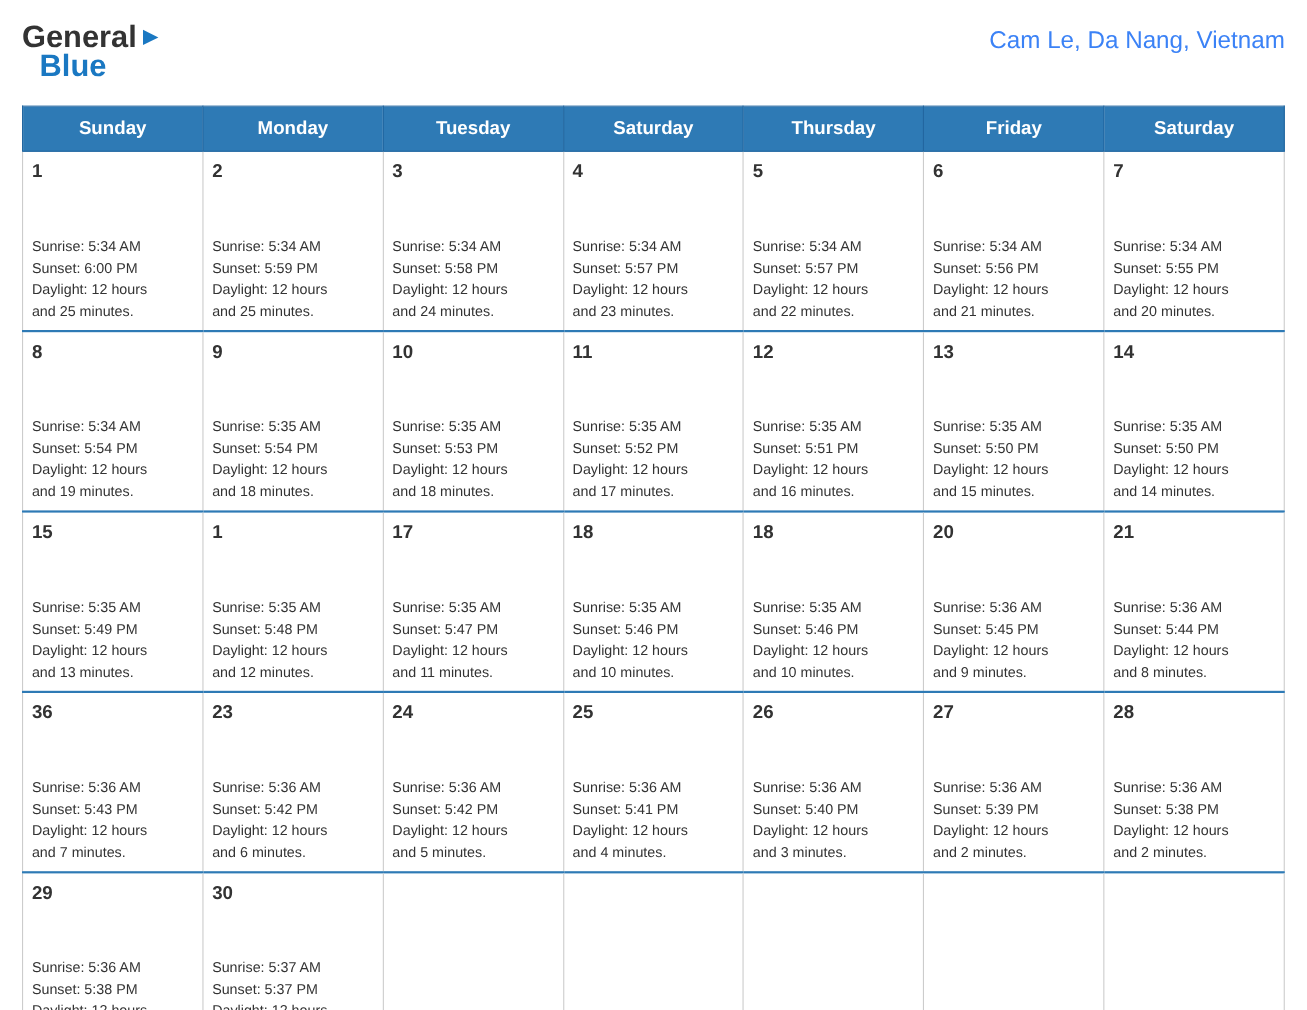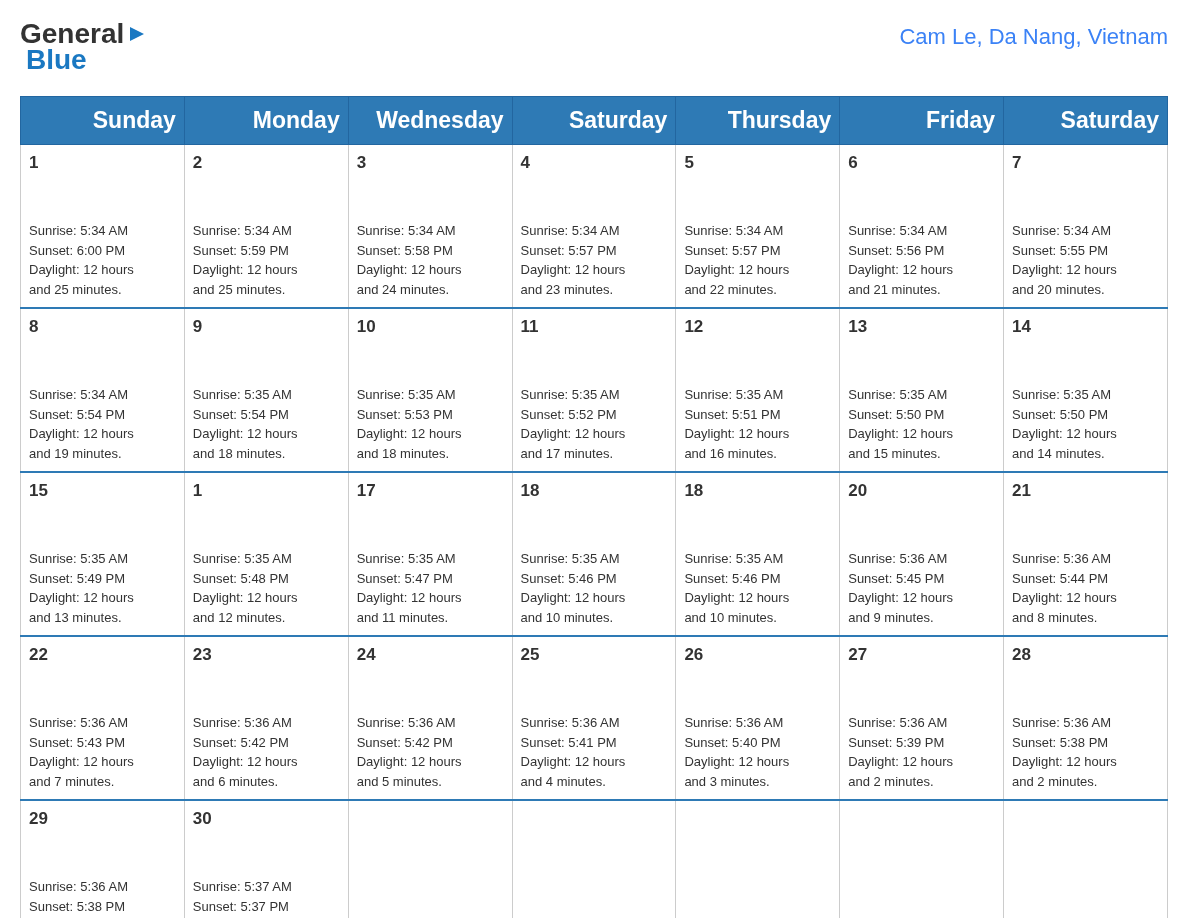--- a/index.html
+++ b/index.html
@@ -45,23 +45,23 @@
     }
     .calendar {
       width: 100%;
       border-collapse: collapse;
       border: 1px solid #aaa;
     }
     .calendar th {
       background-color: #2e7ab5;
       color: white;
       padding: 10px 8px;
-      font-size: 23px;
+      font-size: 17px;
       font-weight: bold;
-      text-align: right;
+      text-align: center;
       border: 1px solid #2266a0;
     }
     .calendar td {
       vertical-align: top;
       padding: 8px;
       border: 1px solid #ccc;
       width: 14.28%;
       min-height: 110px;
       font-size: 13px;
       color: #333;
@@ -92,33 +92,33 @@
 <div class="header">
   <div class="logo-area">
     <div class="logo-text">
       <span style="color:#333; font-size:28px; font-weight:bold;">General</span>
       <span style="display:inline-flex; align-items:center; margin-left:2px;">
         <svg width="22" height="22" viewBox="0 0 22 22">
           <polygon points="4,4 18,11 4,18" fill="#1a78c2"></polygon>
         </svg>
       </span>
     </div>
-    <div style="color:#1a78c2; font-size:28px; font-weight:bold; margin-top:-4px; margin-left:6px;">Blue</div>
+    <div style="color:#1a78c2; font-size:28px; font-weight:bold; margin-top:-4px; margin-left:16px;">Blue</div>
   </div>
   <div class="title-area">
     <div class="subtitle">Cam Le, Da Nang, Vietnam</div>
   </div>
 </div>
 
 <table class="calendar">
   <thead>
     <tr>
     <th>Sunday</th>
         <th>Monday</th>
-        <th>Wednesday</th>
+        <th>Tuesday</th>
         <th>Saturday</th>
         <th>Thursday</th>
         <th>Friday</th>
         <th>Saturday</th>
       </tr>
   </thead>
   <tbody id="calendar-body">
   <tr>
         <td>
           <span class="day-num">1</span>
@@ -267,21 +267,21 @@
         <td>
           <span class="day-num">21</span>
           <div class="day-info" style="white-space: pre-line;">Sunrise: 5:36 AM
 Sunset: 5:44 PM
 Daylight: 12 hours
 and 8 minutes.</div>
         </td>
       </tr>
       <tr class="row-separator">
         <td>
-          <span class="day-num">22</span>
+          <span class="day-num">36</span>
           <div class="day-info" style="white-space: pre-line;">Sunrise: 5:36 AM
 Sunset: 5:43 PM
 Daylight: 12 hours
 and 7 minutes.</div>
         </td>
         <td>
           <span class="day-num">23</span>
           <div class="day-info" style="white-space: pre-line;">Sunrise: 5:36 AM
 Sunset: 5:42 PM
 Daylight: 12 hours

